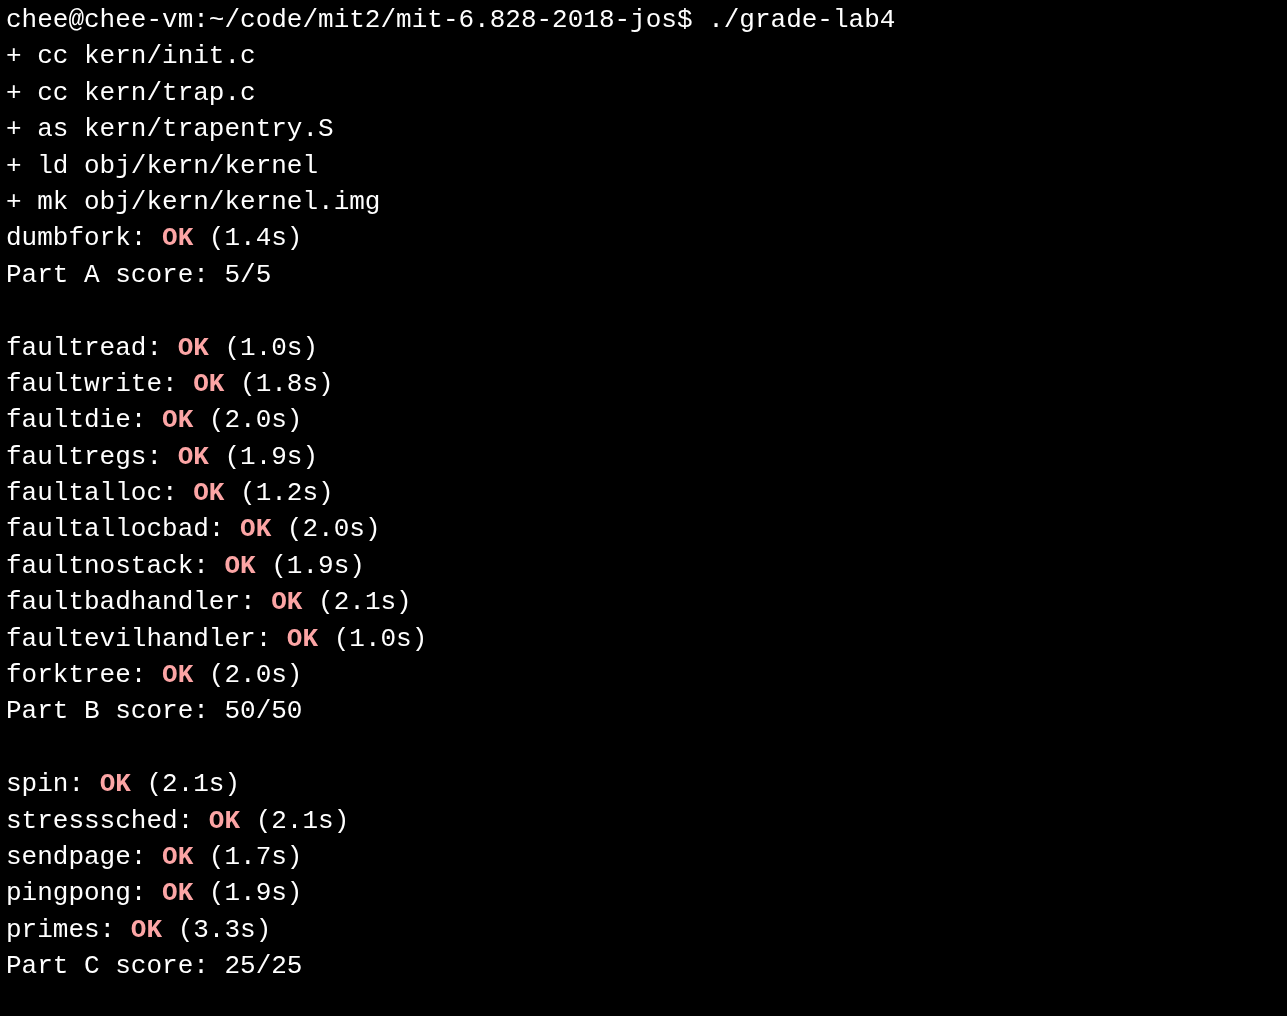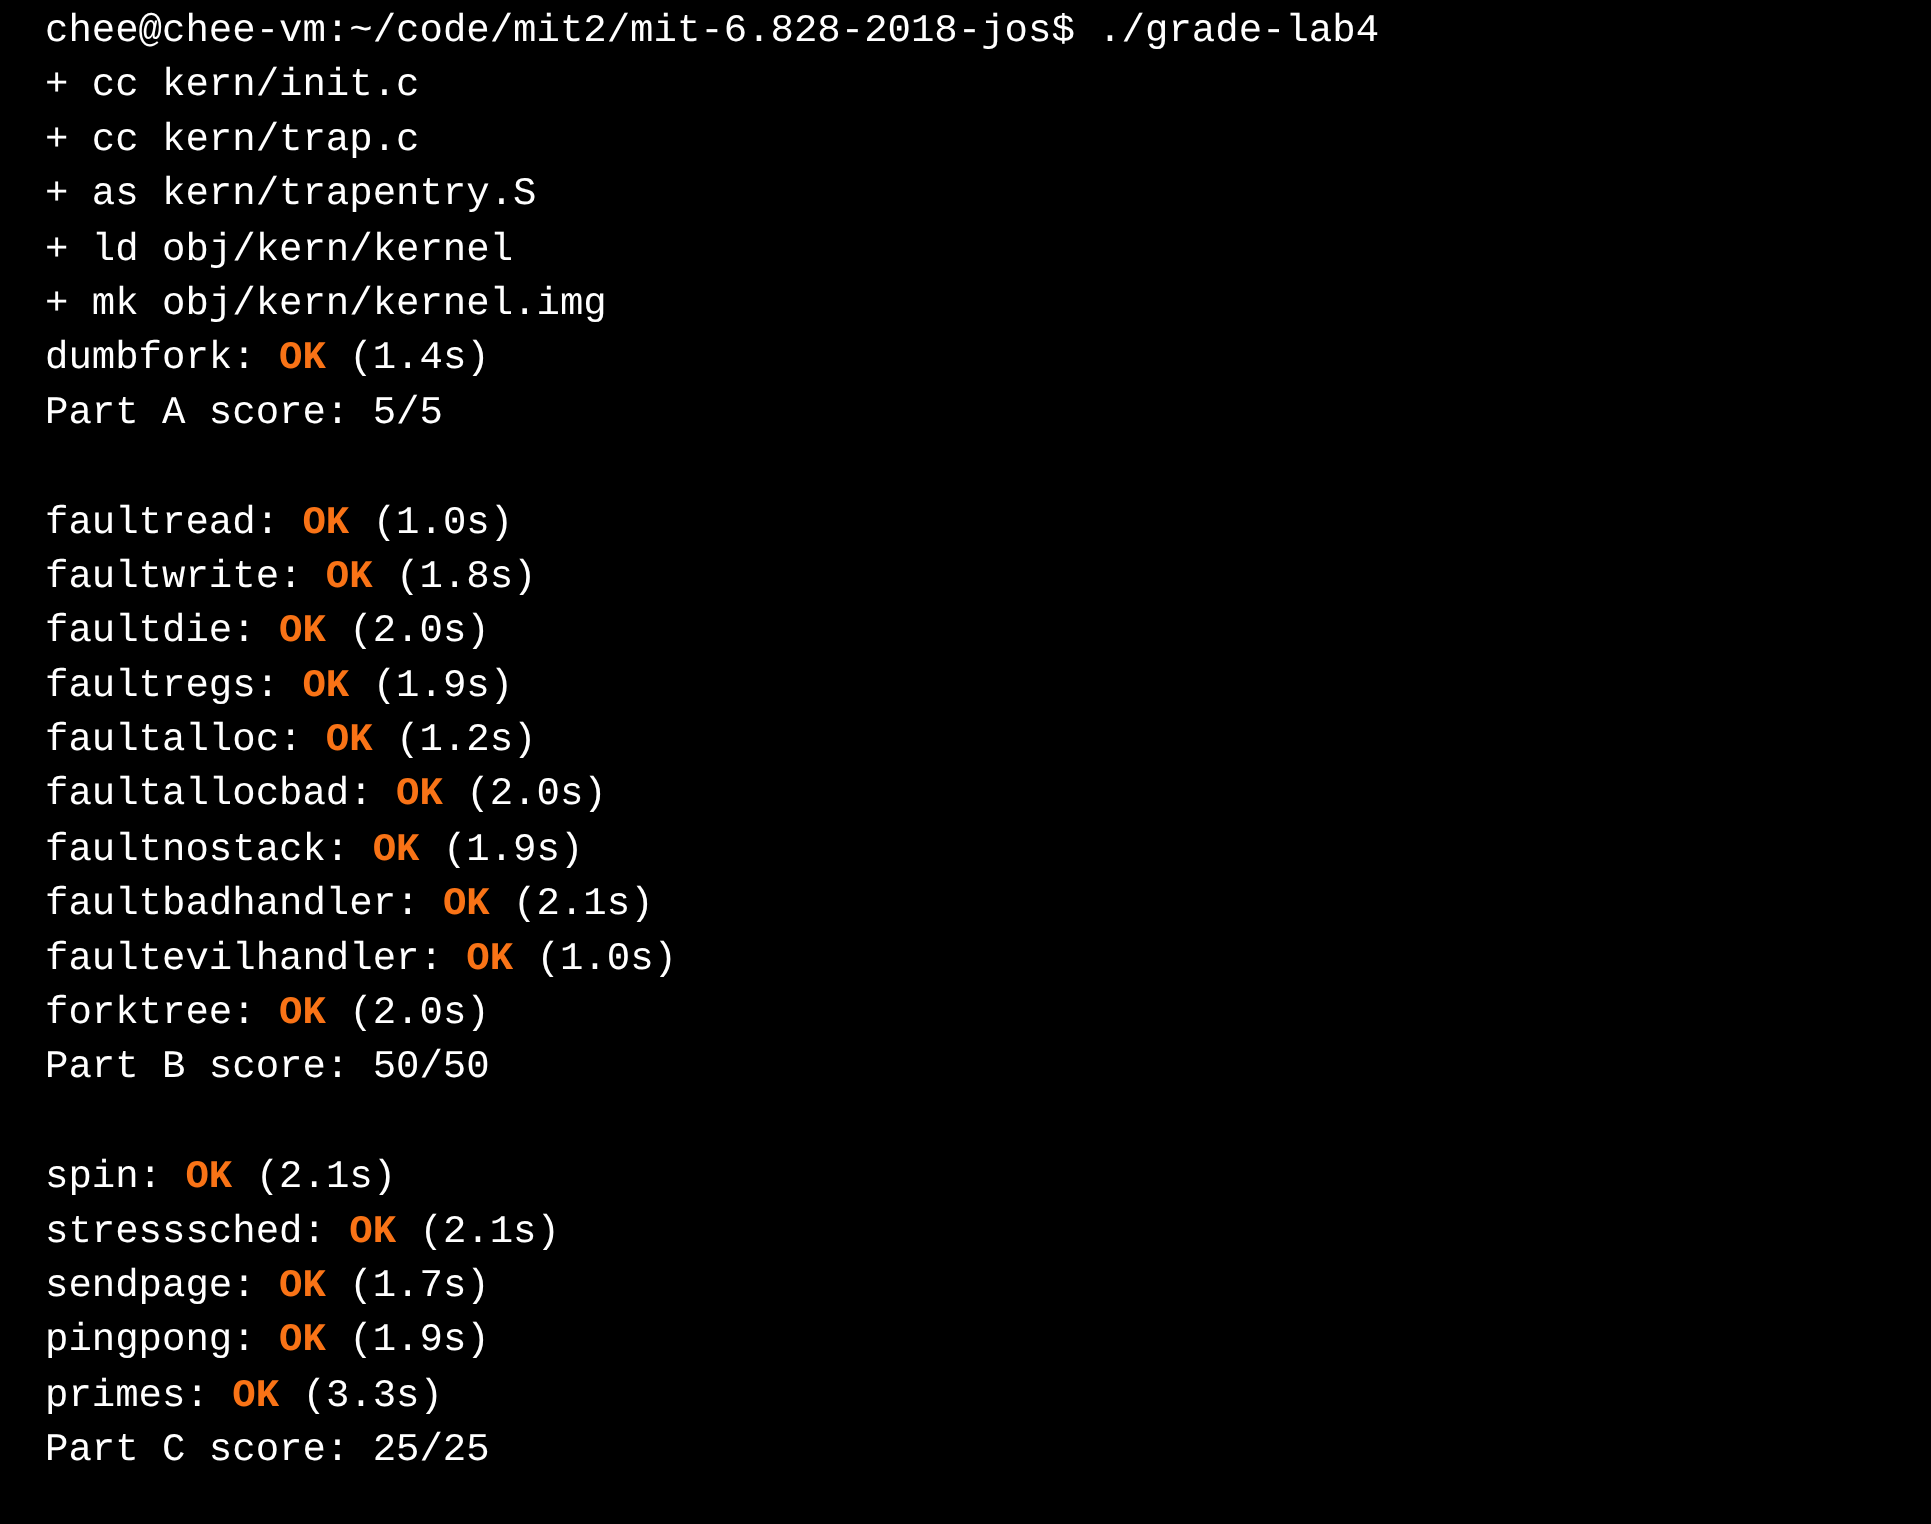--- a/index.html
+++ b/index.html
@@ -28,26 +28,25 @@
     .prompt-path {
       color: #ffffff;
     }
     .prompt-dollar {
       color: #ffffff;
     }
     .command {
       color: #ffffff;
     }
     .ok {
-      color: #f97316;
+      color: #fca5a5;
       font-weight: bold;
     }
     .line {
       display: block;
-      margin-left: 24px;
     }
     .blank-line {
       height: 1.4em;
     }
   </style>
 </head>
 <body>
 
 <div class="terminal" id="terminal-root"><div class="line"><span class="prompt-user">chee@chee-vm</span><span class="prompt-user">:</span><span class="prompt-path">~/code/mit2/mit-6.828-2018-jos</span><span class="prompt-dollar">$ </span><span class="command">./grade-lab4</span></div><div class="line"><span>+ cc kern/init.c</span></div><div class="line"><span>+ cc kern/trap.c</span></div><div class="line"><span>+ as kern/trapentry.S</span></div><div class="line"><span>+ ld obj/kern/kernel</span></div><div class="line"><span>+ mk obj/kern/kernel.img</span></div><div class="line"><span>dumbfork: </span><span class="ok">OK</span><span> (1.4s)</span></div><div class="line"><span>Part A score: 5/5</span></div><div class="blank-line"></div><div class="line"><span>faultread: </span><span class="ok">OK</span><span> (1.0s)</span></div><div class="line"><span>faultwrite: </span><span class="ok">OK</span><span> (1.8s)</span></div><div class="line"><span>faultdie: </span><span class="ok">OK</span><span> (2.0s)</span></div><div class="line"><span>faultregs: </span><span class="ok">OK</span><span> (1.9s)</span></div><div class="line"><span>faultalloc: </span><span class="ok">OK</span><span> (1.2s)</span></div><div class="line"><span>faultallocbad: </span><span class="ok">OK</span><span> (2.0s)</span></div><div class="line"><span>faultnostack: </span><span class="ok">OK</span><span> (1.9s)</span></div><div class="line"><span>faultbadhandler: </span><span class="ok">OK</span><span> (2.1s)</span></div><div class="line"><span>faultevilhandler: </span><span class="ok">OK</span><span> (1.0s)</span></div><div class="line"><span>forktree: </span><span class="ok">OK</span><span> (2.0s)</span></div><div class="line"><span>Part B score: 50/50</span></div><div class="blank-line"></div><div class="line"><span>spin: </span><span class="ok">OK</span><span> (2.1s)</span></div><div class="line"><span>stresssched: </span><span class="ok">OK</span><span> (2.1s)</span></div><div class="line"><span>sendpage: </span><span class="ok">OK</span><span> (1.7s)</span></div><div class="line"><span>pingpong: </span><span class="ok">OK</span><span> (1.9s)</span></div><div class="line"><span>primes: </span><span class="ok">OK</span><span> (3.3s)</span></div><div class="line"><span>Part C score: 25/25</span></div></div>
 

